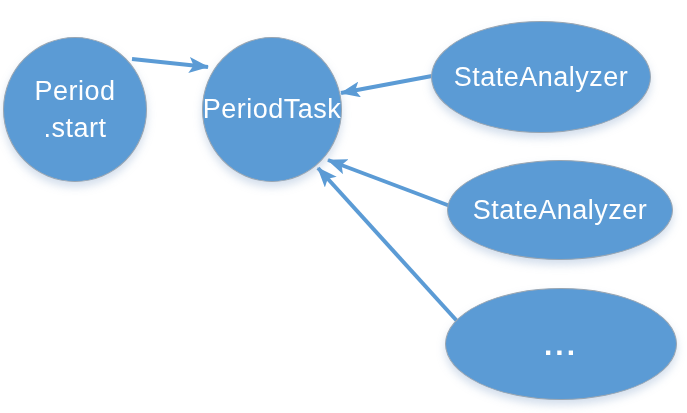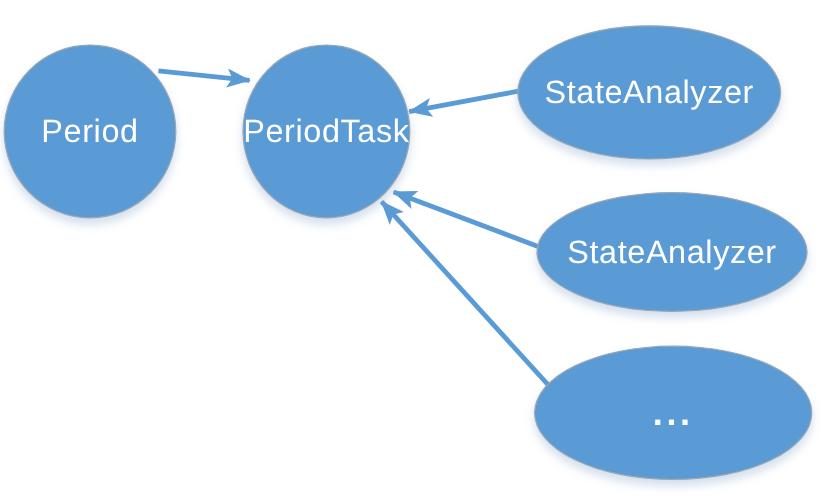--- a/index.html
+++ b/index.html
@@ -57,20 +57,21 @@
     </defs>
     <line class="edge" x1="132" y1="59" x2="208" y2="67" marker-end="url(#arrowhead)"></line>
     <line class="edge" x1="432" y1="76" x2="341" y2="93" marker-end="url(#arrowhead)"></line>
     <line class="edge" x1="450" y1="206" x2="328" y2="160" marker-end="url(#arrowhead)"></line>
     <line class="edge" x1="457" y1="321" x2="318" y2="168" marker-end="url(#arrowhead)"></line>
   </svg>
 
   <div class="node" id="node-period-start">
     <div class="lbl">
       <span>Period</span>
+      <span>.start</span>
     </div>
   </div>
 
   <div class="node" id="node-period-task">
     <div class="lbl">PeriodTask</div>
   </div>
 
   <div class="node" id="node-state-analyzer-top">
     <div class="lbl">StateAnalyzer</div>
   </div>

